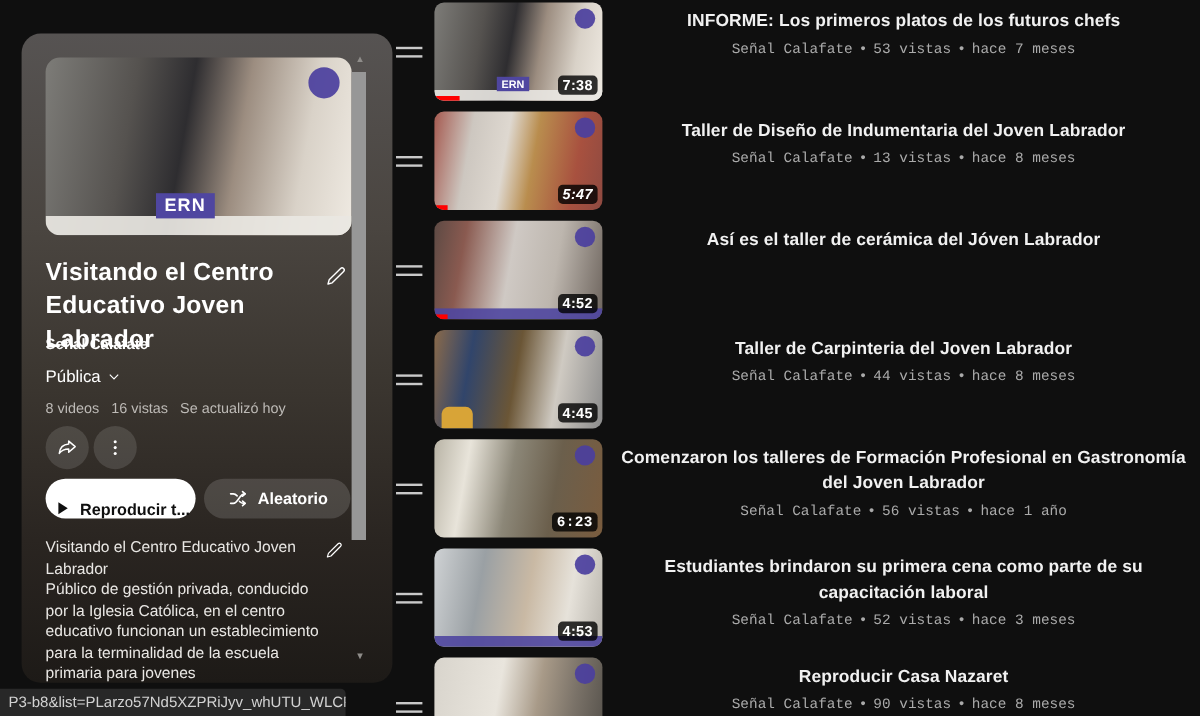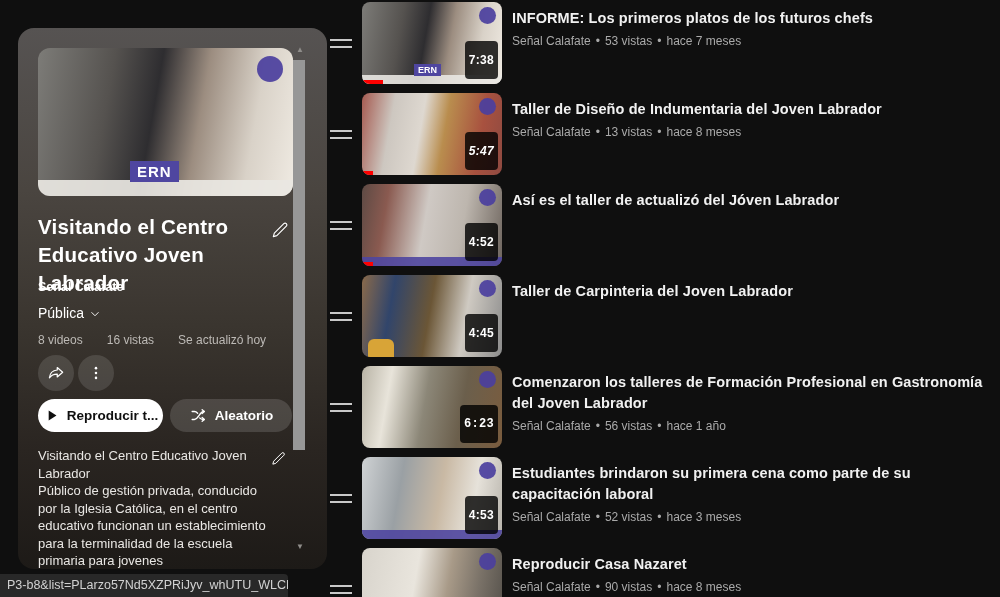--- a/index.html
+++ b/index.html
@@ -27,32 +27,32 @@
   .panel-title {
     position:absolute; left:20px; top:185px; width:232px; color:#fff;
     font-size:20.5px; font-weight:bold; line-height:28px; letter-spacing:.2px;
   }
   .pencil { position:absolute; width:20px; height:20px; cursor:pointer; }
   .pencil.p1 { left:252px; top:192px; }
   .pencil.p2 { left:252px; top:422px; width:17px; height:17px; }
   .panel-channel { position:absolute; left:20px; top:252px; color:#fff; font-size:12.5px; font-weight:bold; }
   .visibility { position:absolute; left:20px; top:277px; color:#fff; font-size:14px; cursor:pointer; display:flex; align-items:flex-end; gap:4px; }
   .visibility svg { margin-top:2px; }
-  .panel-stats { position:absolute; left:20px; top:305px; color:#bdbab6; font-size:12px; display:flex; gap:24px; }
+  .panel-stats { position:absolute; left:20px; top:305px; color:#bdbab6; font-size:12px; display:flex; gap:10px; }
   .circle-btn {
     position:absolute; top:327px; width:36px; height:36px; border-radius:50%;
     background:rgba(255,255,255,0.12); display:flex; align-items:center; justify-content:center; cursor:pointer;
   }
   .circle-btn.share { left:20px; }
   .circle-btn.more  { left:60px; }
   .pill {
     position:absolute; top:371px; height:33px; border-radius:17px; display:flex;
     align-items:center; justify-content:center; gap:7px; cursor:pointer; font-size:13.5px;
   }
-  .pill.play { left:20px; width:125px; background:#ffffff; color:#0f0f0f; font-weight:bold; }
+  .pill.play { left:20px; width:125px; background:#ffffff; color:#0f0f0f; font-weight:bold;align-items:flex-end; }
   .pill.shuffle { left:152px; width:122px; background:rgba(255,255,255,0.14); color:#fff; font-weight:bold; }
   .desc {
     position:absolute; left:20px; top:419px; width:231px; height:122px; overflow:hidden;
     color:#e9e7e4; font-size:13px; line-height:17.5px;
   }
   .scroll-thumb { position:absolute; left:275px; top:32px; width:12px; height:390px; background:#979797; cursor:pointer; }
   .scroll-caret { position:absolute; left:276px; width:12px; text-align:center; color:#8f8d8a; font-size:8px; cursor:pointer; }
   .scroll-caret.up { top:17px; }
   .scroll-caret.down { top:514px; }
 
@@ -61,27 +61,27 @@
   .row { display:flex; align-items:flex-start; height:82px; margin-bottom:9px; cursor:pointer; }
   .handle { width:32px; height:82px; display:flex; flex-direction:column; justify-content:center; gap:5px; cursor:grab; }
   .handle i { display:block; width:22px; height:2px; background:#c9c9c9; }
   .thumb {
     position:relative; width:140px; height:82px; border-radius:8px; overflow:hidden;
     flex:0 0 140px; margin-right:10px; background:#333;
   }
   .thumb .wm.sm { right:6px; top:5px; width:17px; height:17px; }
   .dur {
     position:absolute; right:4px; bottom:5px; background:rgba(0,0,0,0.8); color:#fff;
-    font-size:12px; font-weight:bold; padding:12px 4px; border-radius:4px; letter-spacing:.3px; z-index:3;
+    font-size:12px; font-weight:bold; padding:1px 4px; border-radius:4px; letter-spacing:.3px; z-index:3;
   }
   .dur:empty { display:none; }
   .prog { position:absolute; left:0; bottom:0; height:4px; background:#f00; z-index:2; }
-  .txt { flex:1; padding:6px 6px 0 0; }
+  .txt { flex:1; padding:6px 6px 0 0;text-align:center; }
   .vtitle { color:#f1f1f1; font-size:14.5px; font-weight:bold; line-height:21px; margin-bottom:5px; letter-spacing:.1px; }
-  .vmeta { color:#aaa; font-size:12px; }
+  .vmeta { color:#aaa; font-size:12px;font-family:Liberation Mono, monospace; }
   .vmeta > span + span::before { content:"•"; margin:0 5px; color:#aaa; }
 
   
   .t1 { background:linear-gradient(100deg,#7d7c78 0%, #55524f 28%, #2e2d30 45%, #9c8d80 62%, #d9d2c8 82%, #efeae2 100%); }
   .t1::after { content:""; position:absolute; left:0; right:0; bottom:0; height:9px; background:#e9e7e2; opacity:.9; }
   .t1 .mini-label { position:absolute; left:52px; bottom:8px; background:#4f46a0; color:#fff; font-weight:bold; font-size:9px; padding:1px 4px; z-index:2; }
   .t2 { background:linear-gradient(100deg,#a55a50 0%, #cdc7c0 22%, #ded8d0 42%, #b98d4e 58%, #a8513f 82%, #8f4a41 100%);font-style:italic; }
   .t3 { background:linear-gradient(100deg,#5d4a44 0%, #8a5a50 18%, #cfc9c4 45%, #bdb6ae 70%, #6e655e 100%); }
   .t3::after, .t6::after { content:""; position:absolute; left:0; right:0; bottom:0; height:9px; background:#4f46a0; opacity:.9; }
   .t4 { background:linear-gradient(100deg,#8a6a4a 0%, #31456b 22%, #6b5636 48%, #cfcac2 72%, #8c8c8c 100%); }
@@ -223,36 +223,39 @@
     <div class="handle">
         <i></i>
         <i></i>
       </div>
     <div class="thumb t3">
       <div class="wm sm"></div>
       <div class="prog" style="width: 8%;"></div>
       <div class="dur">4:52</div>
     </div>
     <div class="txt">
-      <div class="vtitle">Así es el taller de actualizó del Jóven Labrador</div>
+      <div class="vtitle">Así es el taller de cerámica del Jóven Labrador</div>
     </div>
   </div>
 
   <div class="row">
     <div class="handle">
         <i></i>
         <i></i>
       </div>
     <div class="thumb t4">
       <div class="wm sm"></div>
       <div class="prog" style="width: 0%;"></div>
       <div class="dur">4:45</div>
     </div>
     <div class="txt">
       <div class="vtitle">Taller de Carpinteria del Joven Labrador</div>
+      <div class="vmeta">
+        <span>Señal Calafate</span><span>44 vistas</span><span>hace 8 meses</span>
+      </div>
     </div>
   </div>
 
   <div class="row">
     <div class="handle">
         <i></i>
         <i></i>
       </div>
     <div class="thumb t5">
       <div class="wm sm"></div>

